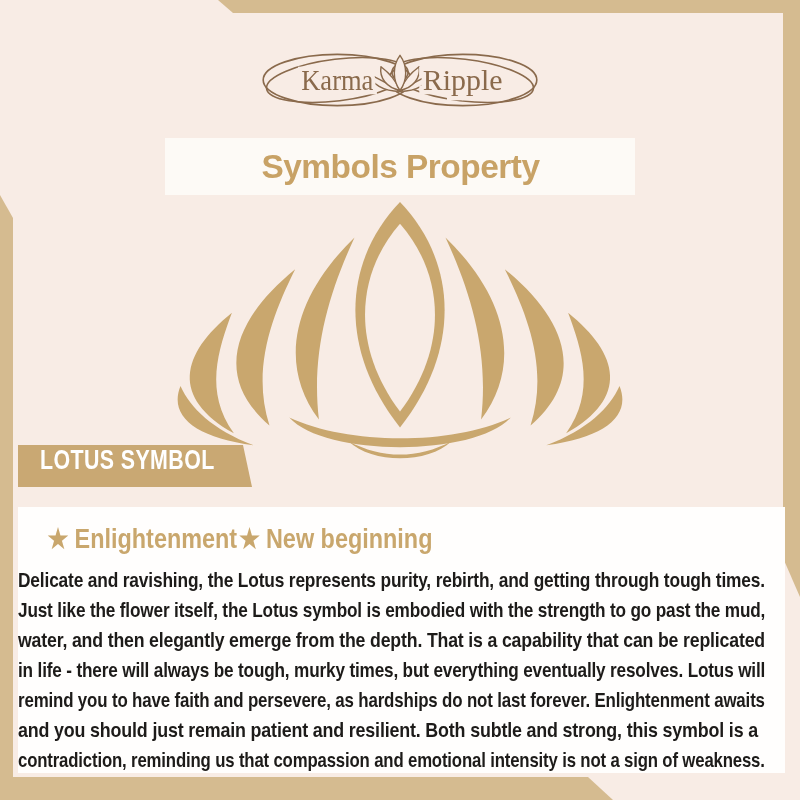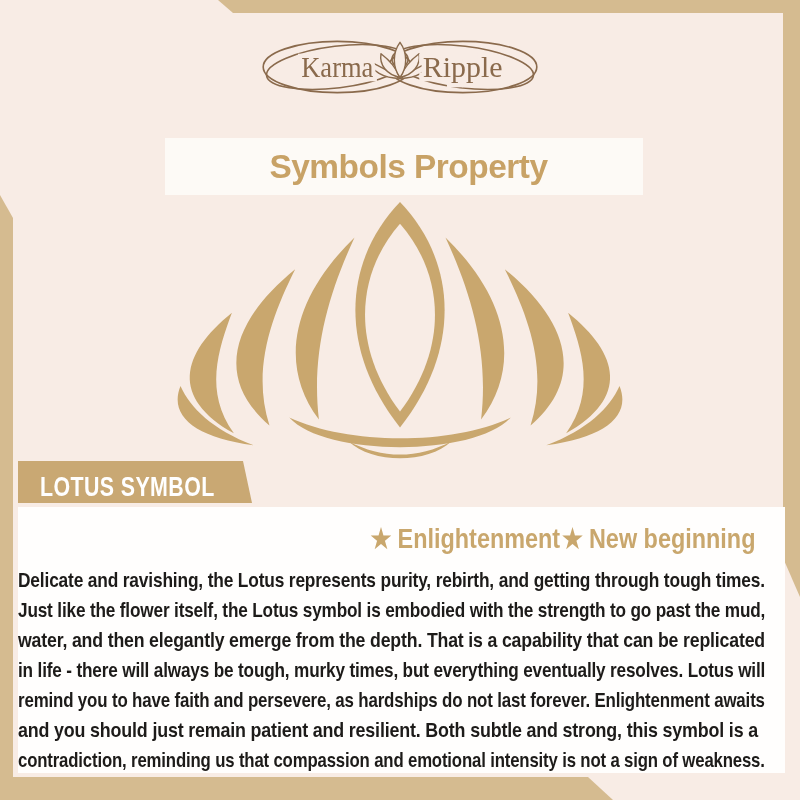--- a/index.html
+++ b/index.html
@@ -11,47 +11,47 @@
   .band-top{left:218px;top:0;width:582px;height:13px;
     clip-path:polygon(0 0,100% 0,100% 100%,15px 100%);}
   .band-right{right:0;top:0;width:17px;height:597px;
     clip-path:polygon(0 0,100% 0,100% 100%,0 558px);}
   .band-left{left:0;top:195px;width:13px;height:605px;
     clip-path:polygon(0 0,100% 23px,100% 100%,0 100%);}
   .band-bottom{left:0;bottom:0;width:613px;height:23px;
     clip-path:polygon(0 0,588px 0,100% 100%,0 100%);}
 
   
-  .logo{position:absolute;left:250px;top:29px;width:300px;height:76px;}
+  .logo{position:absolute;left:250px;top:42px;width:300px;height:76px;}
   .logo svg{display:block;width:100%;height:100%;}
   .logo text{font-family:"Liberation Serif",serif;font-size:30px;fill:#8a6a4c;
     paint-order:stroke;stroke:#f8ece5;stroke-width:9px;}
 
   
   .title-box{position:absolute;left:165px;top:138px;width:470px;height:57px;
-    background:#fdfaf6;display:flex;align-items:center;justify-content:center;padding-left:8px;}
+    background:#fdfaf6;display:flex;align-items:center;justify-content:center;}
   .title-text{font-size:34px;font-weight:bold;color:#c8a266;white-space:nowrap;
     display:inline-block;transform-origin:center center;letter-spacing:-0.5px;}
 
   
   .lotus{position:absolute;left:170px;top:198px;width:460px;height:267px;}
   .lotus svg{display:block;width:100%;height:100%;}
   .lotus path{fill:#c9a76e;}
   .lotus .hollow{fill:#f8ece5;}
 
   
-  .ribbon{position:absolute;left:18px;top:461px;width:234px;height:42px;background:#c9a873;
+  .ribbon{position:absolute;left:18px;top:445px;width:234px;height:42px;background:#c9a873;
     clip-path:polygon(0 0,225px 0,234px 100%,0 100%);
-    display:flex;align-items:flex-end;}
+    display:flex;align-items:flex-start;}
   .ribbon-text{margin-left:22px;font-size:27px;font-weight:600;color:#ffffff;
     white-space:nowrap;display:inline-block;transform-origin:left center;letter-spacing:0.5px;}
 
   
   .panel{position:absolute;left:18px;top:507px;width:767px;height:266px;background:#fffefd;}
-  .heading-row{height:52px;display:flex;align-items:center;justify-content:flex-end;padding-top:6px;}
+  .heading-row{height:52px;display:flex;align-items:center;justify-content:flex-start;padding-top:6px;}
   .heading{font-size:27px;font-weight:bold;color:#c9a76d;white-space:nowrap;
     display:inline-block;transform-origin:center center;}
   .heading .star{margin-right:7px;}
   .heading .star2{margin-left:2px;margin-right:7px;}
   .body{padding:0 0;}
   .body-line{height:30px;line-height:30px;font-size:21px;font-weight:bold;color:#1d1b19;
     white-space:nowrap;display:block;transform-origin:left center;letter-spacing:-0.2px;}
 </style>
 </head>
 <body>

